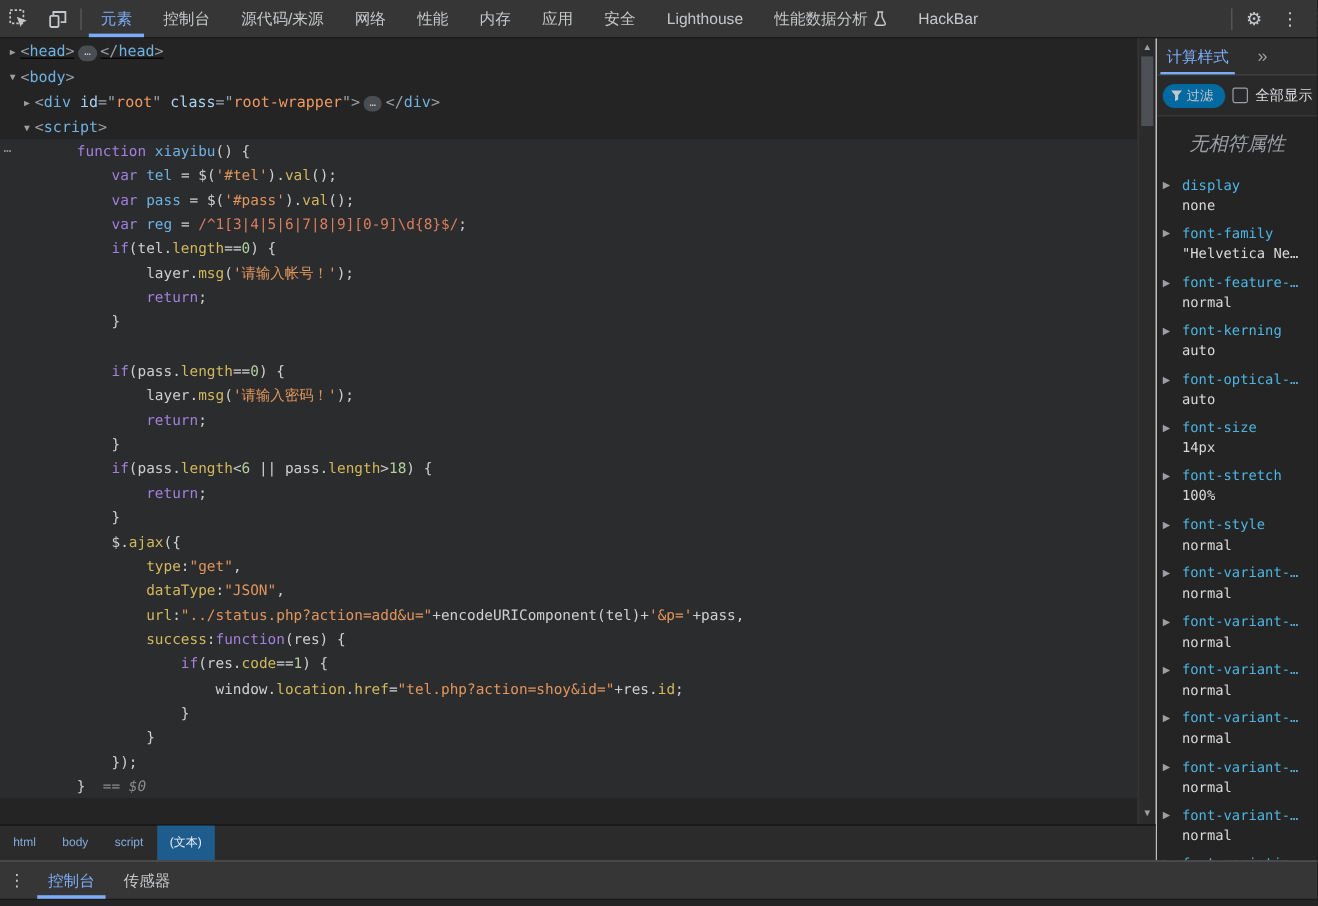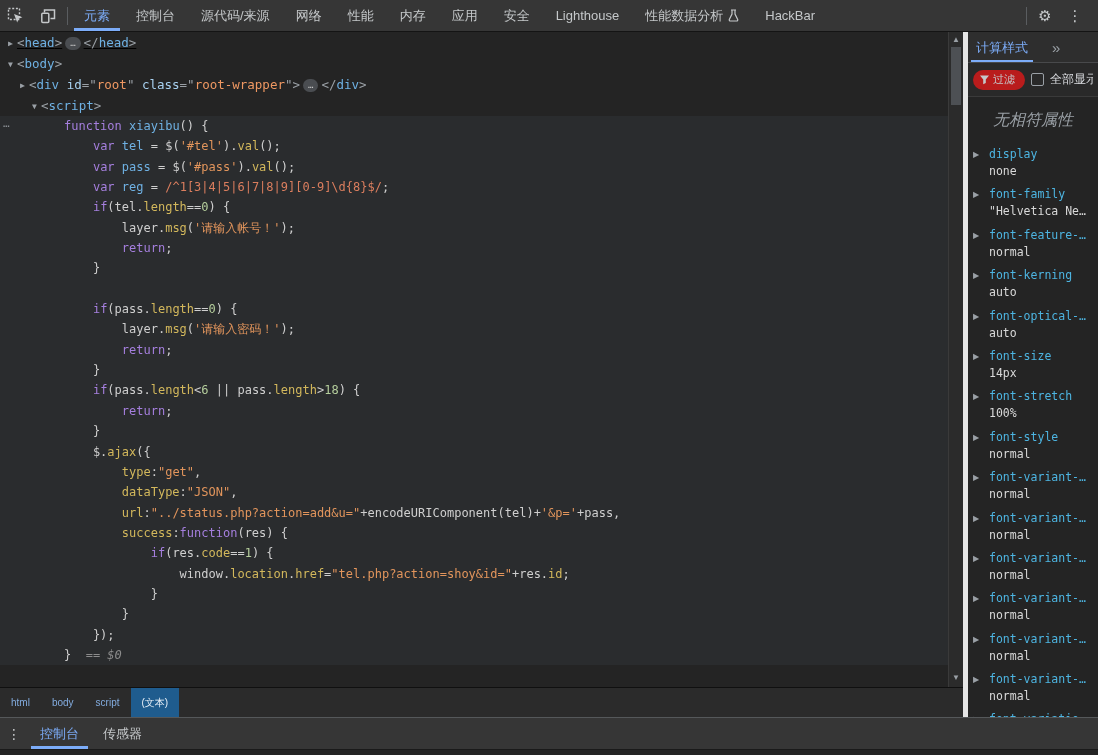--- a/index.html
+++ b/index.html
@@ -29,27 +29,27 @@
   .code-line{height:20.35px;line-height:20.35px;white-space:pre;}
   .fold-dots{position:absolute;left:3px;top:1px;color:#8a8f94;font-size:11px;}
   .c-kw{color:#a57fde}.c-id{color:#6fb1e3}.c-pr{color:#d3b85c}.c-st{color:#e2955c}
   .c-re{color:#db7e5e}.c-nu{color:#b5ce9c}.c-pl{color:#cfcfcf}.c-me{color:#8c8c8c;font-style:italic}
   
   .vscroll{position:absolute;top:32px;left:948px;width:15px;height:655px;background:#2b2b2b;border-left:1px solid #3a3a3a;box-sizing:border-box;}
   .sb-arrow{position:absolute;left:0;width:14px;text-align:center;color:#9aa0a6;font-size:8px;}
   .sb-thumb{position:absolute;left:2px;top:15px;width:10px;height:58px;background:#4d5054;}
   
   .sidebar{position:absolute;top:32px;left:963px;width:135px;height:685px;background:#242424;
-           border-left:5px solid #e5e5e5;box-sizing:border-box;overflow:hidden;}
+           border-left:1px solid #e5e5e5;box-sizing:border-box;overflow:hidden;}
   .sb-header{height:30px;background:#2e2e2e;border-bottom:1px solid #48494b;display:flex;align-items:center;}
   .sb-tab{color:#7cacf8;font-size:13px;padding:0 8px;line-height:29px;position:relative;white-space:nowrap;}
   .sb-tab::after{content:"";position:absolute;left:3px;right:3px;bottom:0;height:2px;background:#7cacf8;}
   .sb-more{color:#9aa0a6;font-size:15px;margin-left:16px;}
   .sb-filter{height:33px;background:#292929;border-bottom:1px solid #3a3a3a;display:flex;align-items:center;padding:0 5px;gap:6px;}
-  .filter-pill{width:40px;height:20px;background:#b91c1c;border-radius:10px;display:flex;align-items:center;
+  .filter-pill{width:40px;height:20px;background:#0369a1;border-radius:10px;display:flex;align-items:center;
                padding:0 6px;gap:3px;overflow:hidden;color:#c5c8ca;font-size:11px;white-space:nowrap;flex:none;}
   .cb{width:11px;height:11px;border:1.5px solid #9aa0a6;border-radius:2px;flex:none;}
   .cb-label{color:#dadce0;font-size:12px;white-space:nowrap;overflow:hidden;}
   .no-match{color:#9aa0a6;font-style:italic;font-size:16px;text-align:center;padding:13px 0 11px;}
   .prop-row{height:40.4px;box-sizing:border-box;padding:3px 0 0 8px;position:relative;}
   .prop-tri{position:absolute;left:5px;top:8px;color:#9aa0a6;font-size:8px;}
   .pname{margin-left:13px;color:#4db5e2;font-family:"DejaVu Sans Mono",monospace;font-size:11.5px;line-height:18px;
          white-space:nowrap;overflow:hidden;}
   .pval{margin-left:13px;color:#d9d9d9;font-family:"DejaVu Sans Mono",monospace;font-size:11.5px;line-height:17px;
         white-space:nowrap;overflow:hidden;}
@@ -107,21 +107,21 @@
       <div class="glyphbtn">⋮</div>
       <div class="glyphbtn" style="width:18px;margin-right:-10px;">⋮</div>
     </div>
   </div>
 
   <div class="dom-panel">
     <div id="dom-lines">
         <div class="dom-line" style="padding-left: 4px; text-decoration: underline;"><span class="dom-arrow">▶</span><span class="t-p">&lt;</span><span class="t-tag">head</span><span class="t-p">&gt;</span><span class="ell-pill">…</span><span class="t-p">&lt;/</span><span class="t-tag">head</span><span class="t-p">&gt;</span></div>
         <div class="dom-line" style="padding-left: 4px;"><span class="dom-arrow">▼</span><span class="t-p">&lt;</span><span class="t-tag">body</span><span class="t-p">&gt;</span></div>
         <div class="dom-line" style="padding-left: 16px;"><span class="dom-arrow">▶</span><span class="t-p">&lt;</span><span class="t-tag">div</span><span class="t-pl"> </span><span class="t-attr">id</span><span class="t-p">="</span><span class="t-val">root</span><span class="t-p">"</span><span class="t-pl"> </span><span class="t-attr">class</span><span class="t-p">="</span><span class="t-val">root-wrapper</span><span class="t-p">"&gt;</span><span class="ell-pill">…</span><span class="t-p">&lt;/</span><span class="t-tag">div</span><span class="t-p">&gt;</span></div>
-        <div class="dom-line" style="padding-left: 28px;"><span class="dom-arrow">▼</span><span class="t-p">&lt;</span><span class="t-tag">script</span><span class="t-p">&gt;</span></div>
+        <div class="dom-line" style="padding-left: 16px;"><span class="dom-arrow">▼</span><span class="t-p">&lt;</span><span class="t-tag">script</span><span class="t-p">&gt;</span></div>
       </div>
     <div class="code-block">
       <div class="fold-dots">…</div>
       <div id="code-lines">
           <div class="code-line"><span class="c-kw">function</span><span class="c-pl"> </span><span class="c-id">xiayibu</span><span class="c-pl">() {</span></div>
           <div class="code-line"><span class="c-pl">    </span><span class="c-kw">var</span><span class="c-pl"> </span><span class="c-id">tel</span><span class="c-pl"> = $(</span><span class="c-st">'#tel'</span><span class="c-pl">).</span><span class="c-pr">val</span><span class="c-pl">();</span></div>
           <div class="code-line"><span class="c-pl">    </span><span class="c-kw">var</span><span class="c-pl"> </span><span class="c-id">pass</span><span class="c-pl"> = $(</span><span class="c-st">'#pass'</span><span class="c-pl">).</span><span class="c-pr">val</span><span class="c-pl">();</span></div>
           <div class="code-line"><span class="c-pl">    </span><span class="c-kw">var</span><span class="c-pl"> </span><span class="c-id">reg</span><span class="c-pl"> = </span><span class="c-re">/^1[3|4|5|6|7|8|9][0-9]\d{8}$/</span><span class="c-pl">;</span></div>
           <div class="code-line"><span class="c-pl">    </span><span class="c-kw">if</span><span class="c-pl">(tel.</span><span class="c-pr">length</span><span class="c-pl">==</span><span class="c-nu">0</span><span class="c-pl">) {</span></div>
           <div class="code-line"><span class="c-pl">        layer.</span><span class="c-pr">msg</span><span class="c-pl">(</span><span class="c-st">'请输入帐号！'</span><span class="c-pl">);</span></div>

